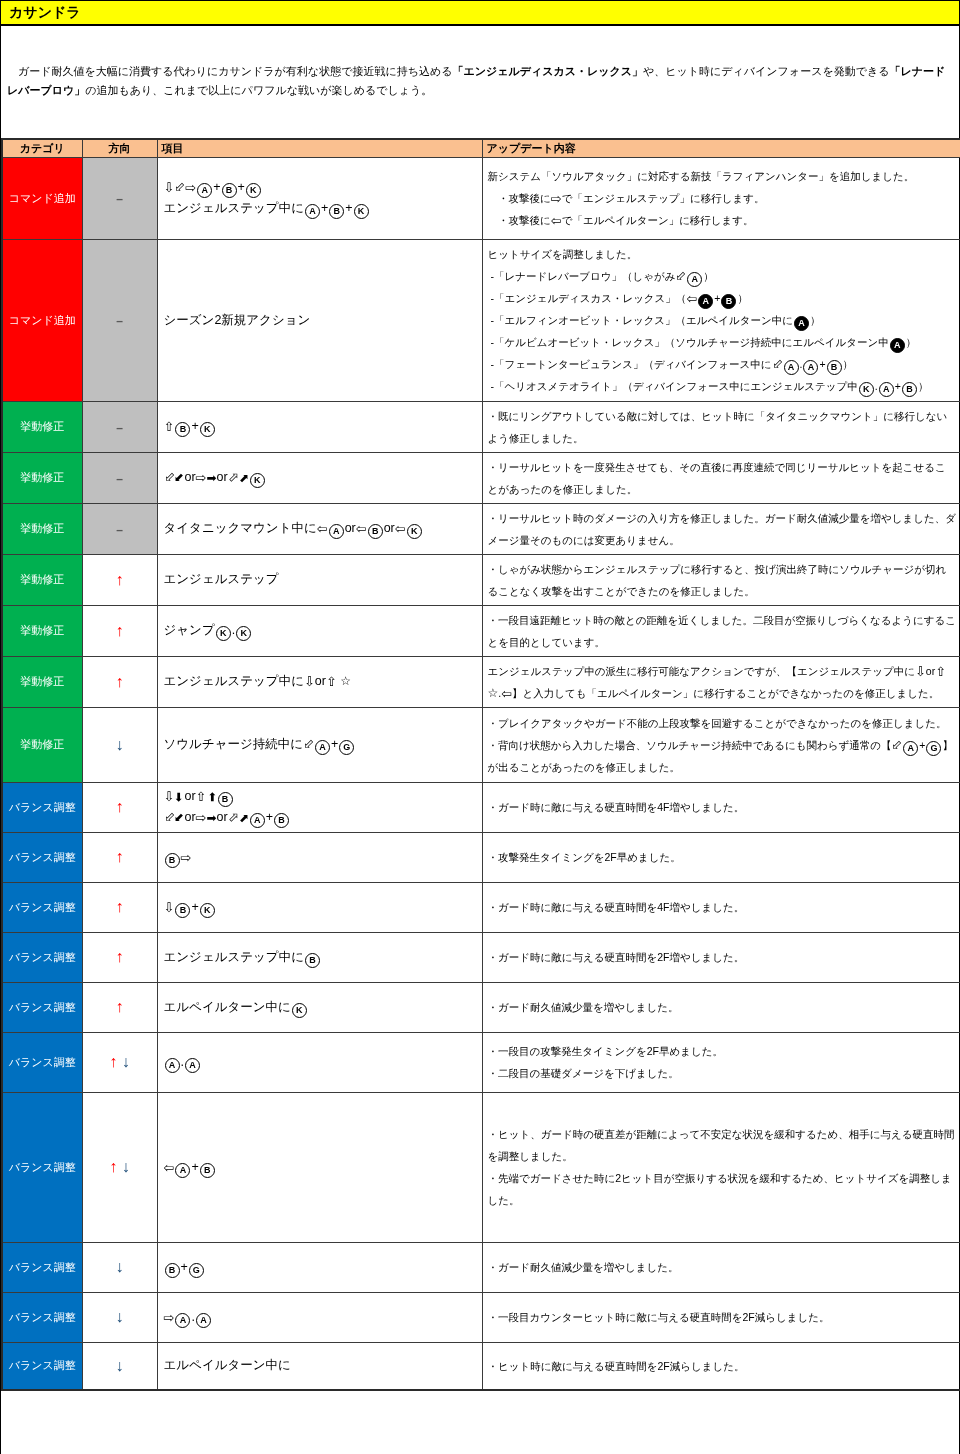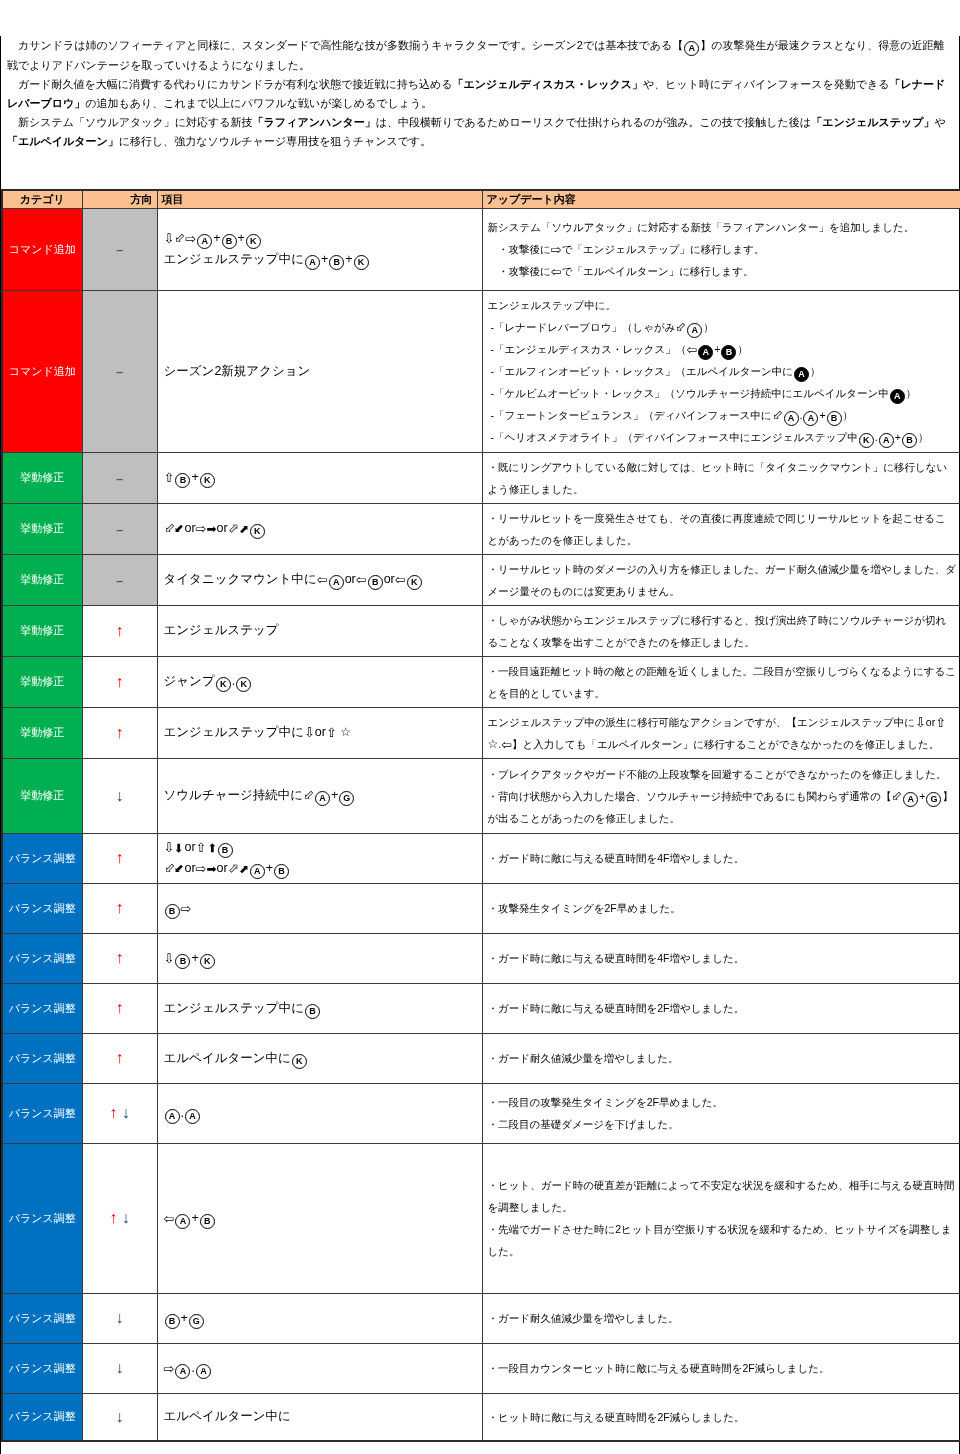--- a/index.html
+++ b/index.html
@@ -6,21 +6,21 @@
   body{width:960px;font-family:"Liberation Sans","DejaVu Sans",sans-serif;color:#000;}
   .page{width:960px;min-height:1454px;box-sizing:border-box;border-left:1px solid #000;border-right:1px solid #000;background:#fff;}
   .title-bar{background:#FFFF00;border-top:1px solid #000;border-bottom:2px solid #000;height:23px;line-height:23px;padding-left:8px;font-size:14px;font-weight:bold;}
   .intro{margin:36px 4px 0 6px;}
   .intro p{margin:0;font-size:11px;line-height:19px;}
   .intro .b{font-weight:bold;}
   table.patch-table{border-collapse:collapse;width:960px;margin-top:38px;table-layout:fixed;border:2px solid #2b2b2b;}
   th,td{border:1px solid #3a3a3a;box-sizing:border-box;vertical-align:middle;}
   thead th{height:18px;background:#FAC090;font-size:11px;font-weight:bold;padding:0 4px;margin-left:8px;}
   th.col-cat{width:80px;text-align:center;}
-  th.col-dir{width:75px;text-align:right;}
+  th.col-dir{width:75px;text-align:center;}
   th.col-item{width:325px;text-align:left;}
   th.col-content{width:480px;text-align:left;}
   td.cat{color:#fff;font-size:11px;text-align:center;padding:4px;}
   td.dir{text-align:center;}
   td.dir.gray{background:#BFBFBF;}
   .dash{color:#595959;font-weight:bold;font-size:12px;}
   .dir-up{color:#FF0000;font-size:16px;}
   .dir-down{color:#1F4E79;font-size:16px;}
   td.item{font-size:12.5px;padding:3px 4px 3px 6px;}
   .cmd-line{line-height:21px;white-space:pre-wrap;}
@@ -29,25 +29,26 @@
   .btn{display:inline-block;width:13px;height:13px;line-height:13px;border:1px solid #000;border-radius:50%;font-size:9px;font-weight:bold;text-align:center;vertical-align:-2px;margin:0 1px;background:#fff;color:#000;}
   .btn.filled{background:#000;color:#fff;border-color:#000;}
   .arrow{display:inline-block;font-size:13px;line-height:1;vertical-align:-1px;}
   .arrow.solid{font-size:12px;}
   .star{font-size:12px;}
 </style>
 </head>
 <body>
 
 <div class="page">
+  <div class="title-bar">
+    <span>カサンドラ</span>
+  </div>
 
   <div class="intro" id="intro">
-      <p><span>　カサンドラは姉のソフィーティアと同様に、スタンダードで高性能な技が多数揃うキャラクターです。シーズン2では基本技である【<span class="btn">A</span>】の攻撃発生が最速クラスとなり、得意の近距離戦でよりアドバンテージを取っていけるようになりました。</span></p>
       <p><span>　ガード耐久値を大幅に消費する代わりにカサンドラが有利な状態で接近戦に持ち込める</span><span class="b">「エンジェルディスカス・レックス」</span><span>や、ヒット時にディバインフォースを発動できる</span><span class="b">「レナードレバーブロウ」</span><span>の追加もあり、これまで以上にパワフルな戦いが楽しめるでしょう。</span></p>
-      <p><span>　新システム「ソウルアタック」に対応する新技</span><span class="b">「ラフィアンハンター」</span><span>は、中段横斬りであるためローリスクで仕掛けられるのが強み。この技で接触した後は</span><span class="b">「エンジェルステップ」</span><span>や</span><span class="b">「エルペイルターン」</span><span>に移行し、強力なソウルチャージ専用技を狙うチャンスです。</span></p>
     </div>
 
   <table class="patch-table">
     <thead>
       <tr>
         <th class="col-cat">カテゴリ</th>
         <th class="col-dir">方向</th>
         <th class="col-item">項目</th>
         <th class="col-content">アップデート内容</th>
       </tr>
@@ -66,21 +67,21 @@
             <div class="content-line">　・攻撃後に<span class="arrow">⇦</span>で「エルペイルターン」に移行します。</div>
           </td>
   </tr>
         <tr style="height: 162px;">
     <td class="cat" style="background: rgb(255, 0, 0);">コマンド追加</td>
     <td class="dir gray"><span class="dash">–</span></td>
     <td class="item">
             <div class="cmd-line">シーズン2新規アクション</div>
           </td>
     <td class="content">
-            <div class="content-line">エンジェルステップ中に。</div>
+            <div class="content-line">ヒットサイズを調整しました。</div>
             <div class="content-line"> -「レナードレバーブロウ」（しゃがみ<span class="arrow" style="transform: rotate(45deg);">⇩</span><span class="btn">A</span>）</div>
             <div class="content-line"> -「エンジェルディスカス・レックス」（<span class="arrow">⇦</span><span class="btn filled">A</span>+<span class="btn filled">B</span>）</div>
             <div class="content-line"> -「エルフィンオービット・レックス」（エルペイルターン中に<span class="btn filled">A</span>）</div>
             <div class="content-line"> -「ケルビムオービット・レックス」（ソウルチャージ持続中にエルペイルターン中<span class="btn filled">A</span>）</div>
             <div class="content-line"> -「フェートンタービュランス」（ディバインフォース中に<span class="arrow" style="transform: rotate(45deg);">⇩</span><span class="btn">A</span>.<span class="btn">A</span>+<span class="btn">B</span>）</div>
             <div class="content-line"> -「ヘリオスメテオライト」（ディバインフォース中にエンジェルステップ中<span class="btn">K</span>.<span class="btn">A</span>+<span class="btn">B</span>）</div>
           </td>
   </tr>
         <tr style="height: 50px;">
     <td class="cat" style="background: rgb(0, 176, 80);">挙動修正</td>

